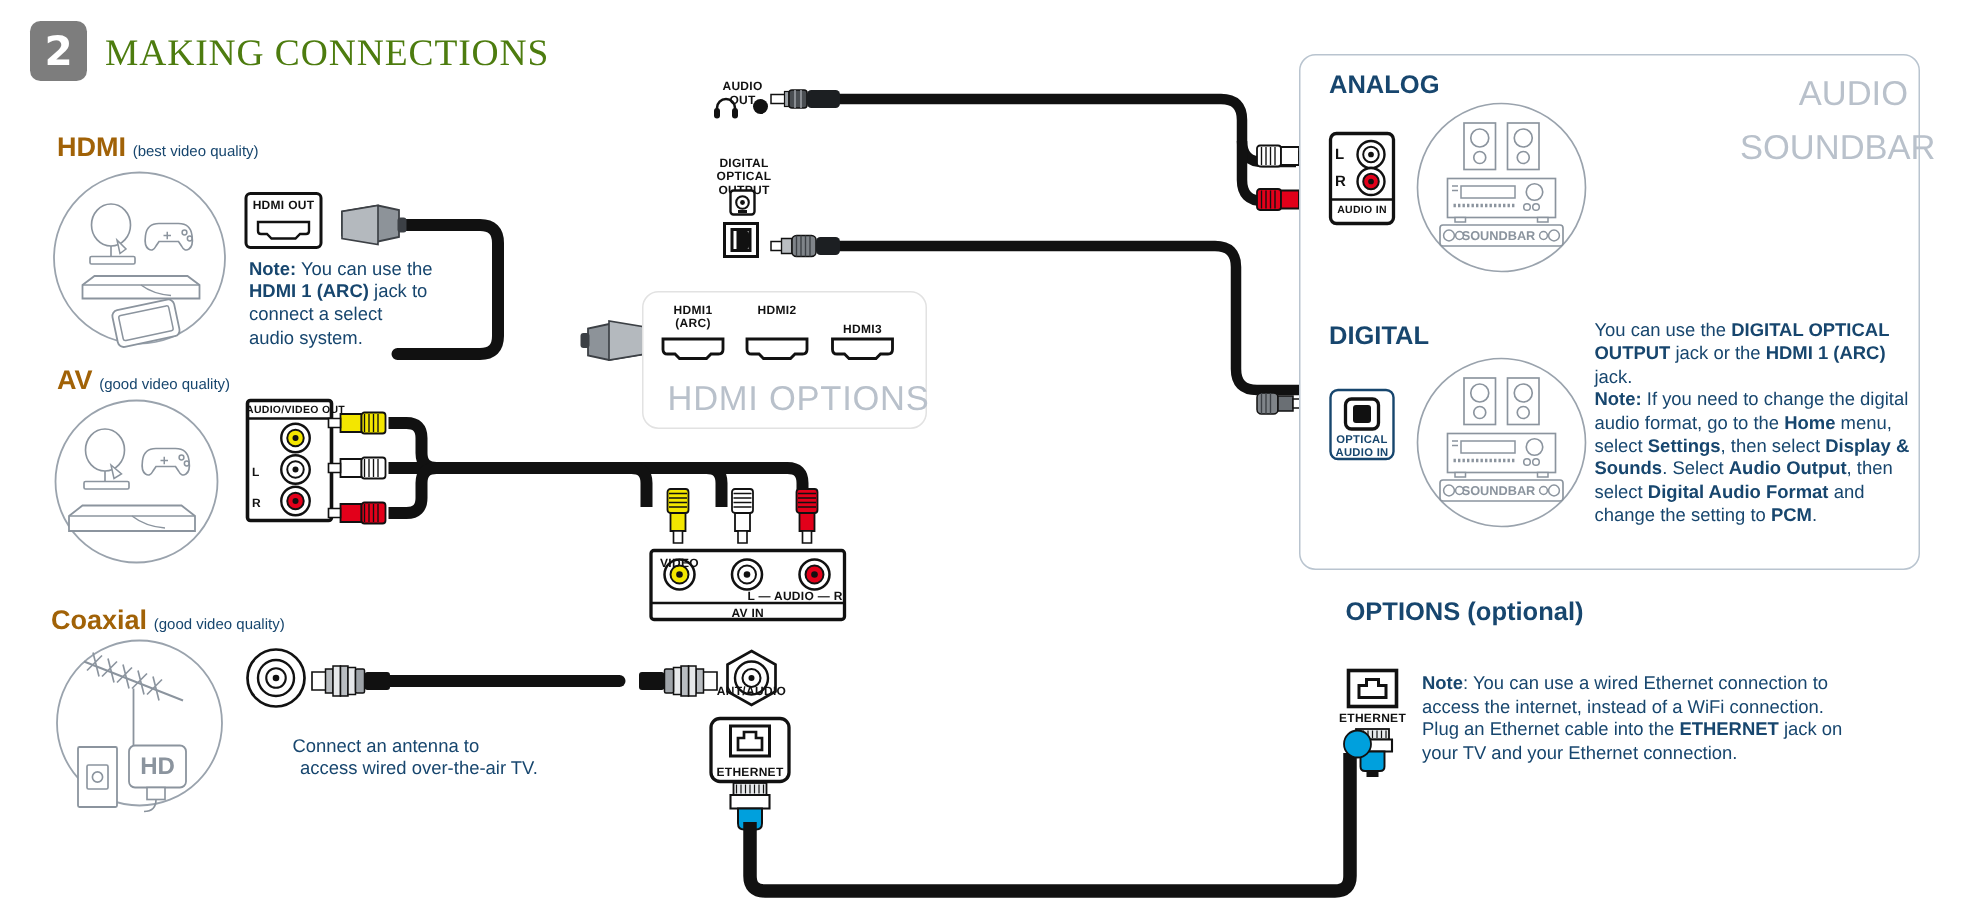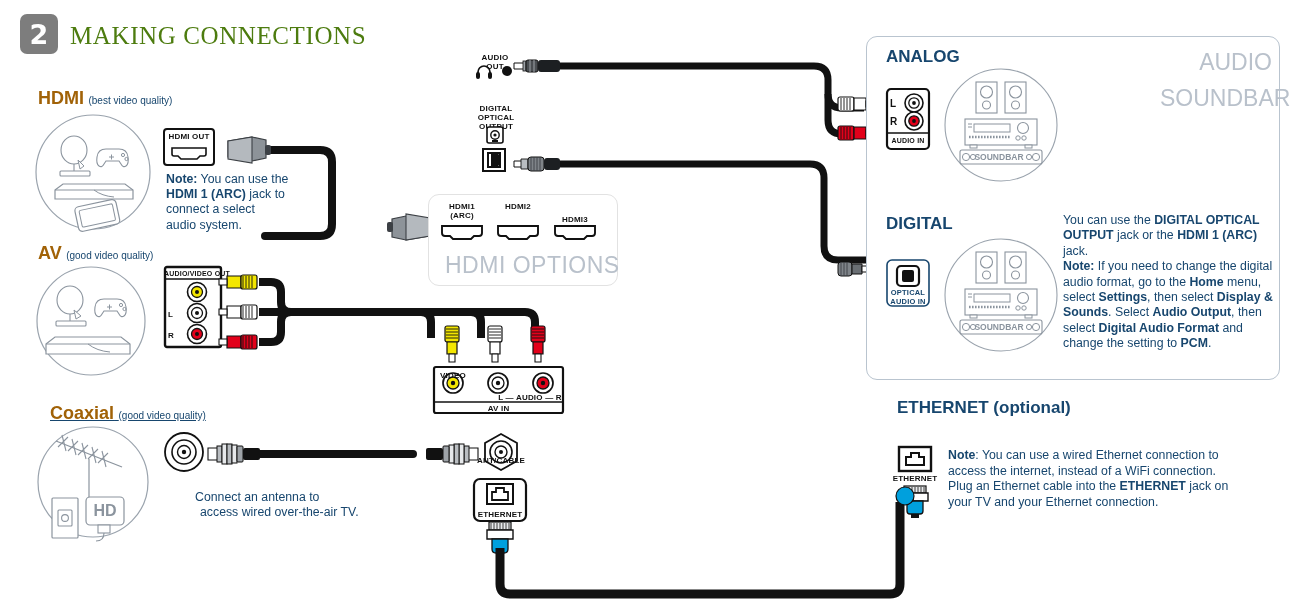--- a/index.html
+++ b/index.html
@@ -249,21 +249,21 @@
       <circle cx="110" cy="17" r="10" fill="#fff" stroke="#111" stroke-width="1.7"></circle>
       <circle cx="110" cy="17" r="6" fill="#e2001a" stroke="#111" stroke-width="1.3"></circle>
       <circle cx="110" cy="17" r="2.2" fill="#111"></circle>
     </g>
   </svg>
 </div>
 <div class="abs jlabel" style="left:433px;top:371px;width:40px;">VIDEO</div>
 <div class="abs jlabel" style="left:485px;top:393px;width:90px;">L — AUDIO — R</div>
 <div class="abs jlabel" style="left:433px;top:404px;width:131px;">AV IN</div>
 
-<div class="abs sec-head" style="left:50px;top:403px;text-decoration:underline;">
+<div class="abs sec-head" style="left:34px;top:403px;">
   <b>Coaxial</b>
   <span>(good video quality)</span>
 </div>
 
 <div class="abs" style="left:32px;top:425px;">
   <svg width="122" height="115" viewBox="0 0 122 115">
     <circle cx="61" cy="57" r="55" fill="#fff" stroke="#9aa3ad" stroke-width="1.2"></circle>
 
     <path d="M24 16 L90 42" stroke="#8b949e" stroke-width="1.3"></path>
     <path d="M30 10 L34 26 M40 14 L44 30 M50 18 L54 34 M60 22 L64 38 M70 26 L74 42
@@ -319,21 +319,21 @@
 </div>
 
 <div class="abs" style="left:482px;top:433px;">
   <svg width="38" height="38" viewBox="0 0 38 38">
     <path d="M19 1 L35 10 V28 L19 37 L3 28 V10 Z" fill="#fff" stroke="#111" stroke-width="1.8"></path>
     <circle cx="19" cy="19" r="11" fill="#fff" stroke="#111" stroke-width="1.6"></circle>
     <circle cx="19" cy="19" r="6" fill="#fff" stroke="#111" stroke-width="1.4"></circle>
     <circle cx="19" cy="19" r="2" fill="#111"></circle>
   </svg>
 </div>
-<div class="abs jlabel" style="left:466px;top:456px;width:70px;">ANT/CABLE</div>
+<div class="abs jlabel" style="left:466px;top:456px;width:70px;">ANT/AUDIO</div>
 
 <div class="abs jlabel" style="left:466px;top:53px;width:58px;">
   <span>AUDIO</span><br>
   <span>OUT</span>
 </div>
 <div class="abs" style="left:474px;top:62px;">
   <svg width="22" height="18" viewBox="0 0 22 18">
     <path d="M4 15 V10 a6 6 0 0 1 12 0 V15" fill="none" stroke="#111" stroke-width="1.7"></path>
     <rect x="2" y="10" width="4" height="7" rx="2" fill="#111"></rect>
     <rect x="14" y="10" width="4" height="7" rx="2" fill="#111"></rect>
@@ -537,21 +537,21 @@
     <circle cx="23" cy="90" r="3.6" fill="#fff" stroke="#8b949e" stroke-width="1"></circle>
     <circle cx="30" cy="90" r="2.6" fill="#fff" stroke="#8b949e" stroke-width="1"></circle>
     <circle cx="86" cy="90" r="2.6" fill="#fff" stroke="#8b949e" stroke-width="1"></circle>
     <circle cx="93" cy="90" r="3.6" fill="#fff" stroke="#8b949e" stroke-width="1"></circle>
     <text x="56" y="93" font-family="Liberation Sans, sans-serif" font-size="8.5" font-weight="bold" fill="#8b949e" text-anchor="middle">SOUNDBAR</text>
   </svg>
 </div>
 
 <div class="abs note" style="left:1063px;top:213px;width:210px;line-height:15.4px;"><span>You can use the </span><b>DIGITAL OPTICAL OUTPUT</b><span> jack or the </span><b>HDMI 1 (ARC)</b><span> jack.</span><br><b>Note:</b><span> If you need to change the digital audio format, go to the </span><b>Home</b><span> menu, select </span><b>Settings</b><span>, then select </span><b>Display &amp; Sounds</b><span>. Select </span><b>Audio Output</b><span>, then select </span><b>Digital Audio Format</b><span> and change the setting to </span><b>PCM</b><span>.</span></div>
 
-<div class="abs" style="left:897px;top:398px;font-size:17px;font-weight:bold;color:#17466e;">ETHERNET (optional)</div>
+<div class="abs" style="left:897px;top:398px;font-size:17px;font-weight:bold;color:#17466e;">OPTIONS (optional)</div>
 
 <div class="abs" style="left:898px;top:446px;">
   <svg width="34" height="26" viewBox="0 0 34 26">
     <rect x="1" y="1" width="32" height="24" fill="#fff" stroke="#111" stroke-width="2.4"></rect>
     <path d="M8 19 v-8 h5 v-4 h8 v4 h5 v8 Z" fill="#fff" stroke="#111" stroke-width="2"></path>
   </svg>
 </div>
 <div class="abs jlabel" style="left:888px;top:474px;width:54px;">ETHERNET</div>
 
 <div class="abs" style="left:898px;top:486px;">

